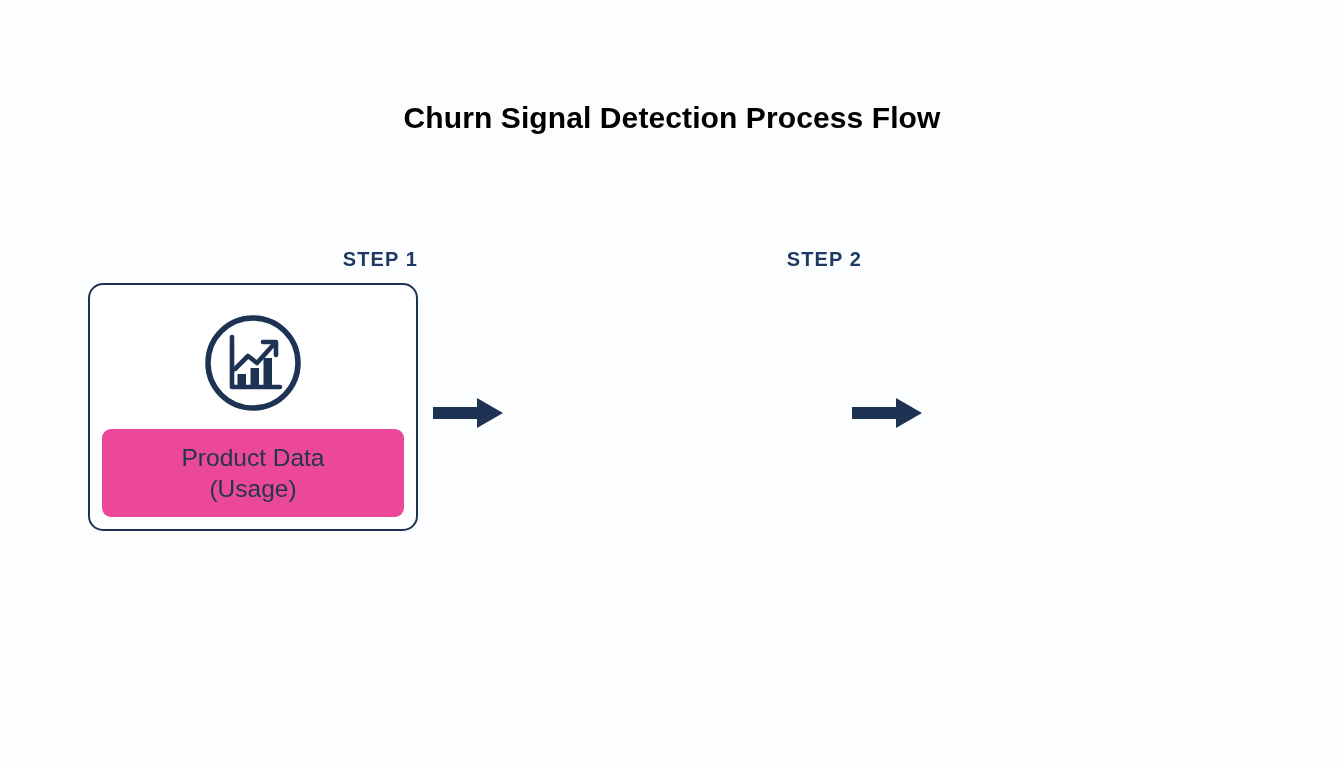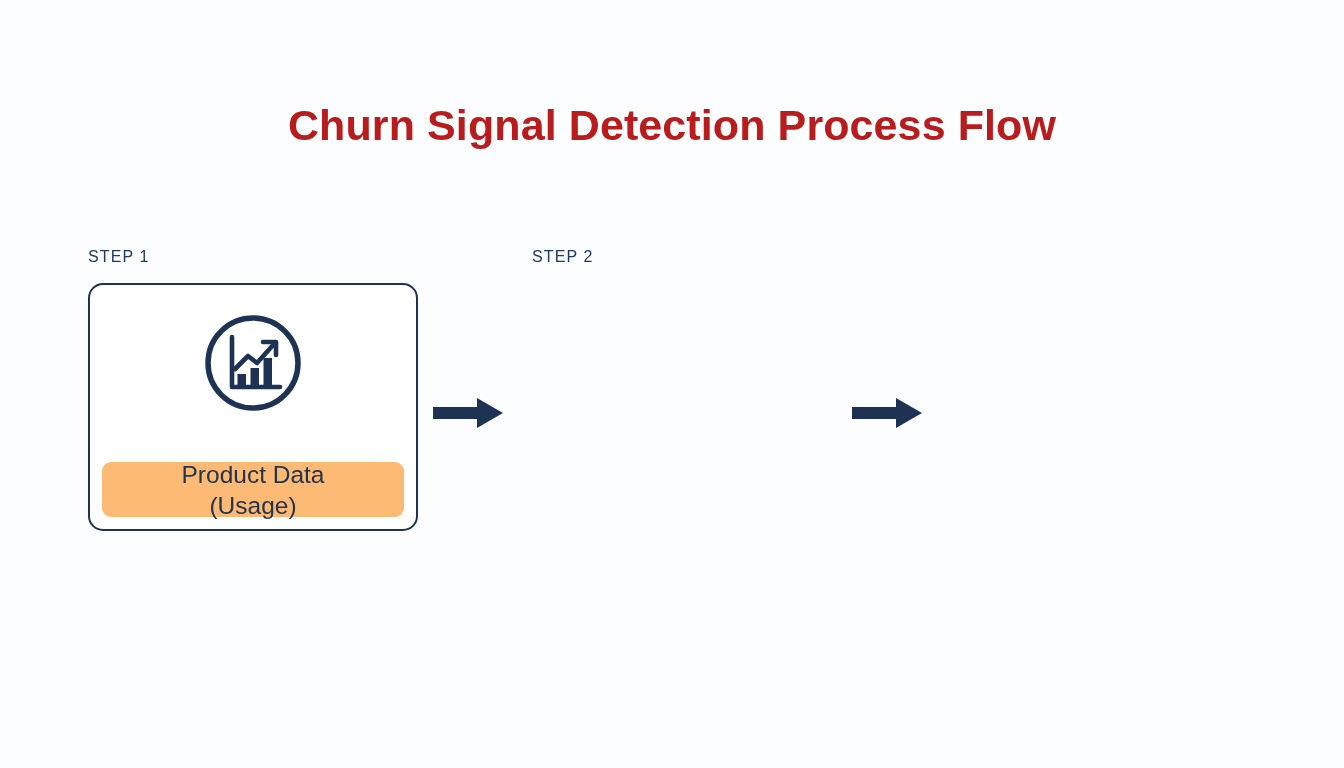--- a/index.html
+++ b/index.html
@@ -22,23 +22,23 @@
     height: 768px;
   }
 
   
   .diagram-title {
     position: absolute;
     left: 0;
     right: 0;
     top: 101px;
     text-align: center;
-    font-size: 43px;
+    font-size: 30px;
     font-weight: bold;
-    color: #b91c1c;
+    color: #000000;
     letter-spacing: 0.1px;
     line-height: 1.15;
     white-space: nowrap;
   }
 
   
   .flow-row {
     position: absolute;
     left: 88px;
     top: 248px;
@@ -54,23 +54,23 @@
   }
   .step-col.s1 { left: 0px; }
   .step-col.s2 { left: 444px; }
   .step-col.s3 { left: 842px; }
 
   .step-label {
     position: absolute;
     top: 0px;
     left: 0;
     width: 100%;
-    text-align: left;
-    font-size: 16px;
-    font-weight: normal;
+    text-align: right;
+    font-size: 20px;
+    font-weight: bold;
     letter-spacing: 1.1px;
     color: #1e3a62;
   }
 
   .step-card {
     position: absolute;
     top: 35px;
     left: 0;
     width: 100%;
     height: 248px;
@@ -89,22 +89,22 @@
     display: flex;
     align-items: center;
     justify-content: center;
   }
 
   .card-label {
     position: absolute;
     left: 12px;
     right: 12px;
     bottom: 12px;
-    height: 55px;
-    background: #fdba74;
+    height: 88px;
+    background: #ec4899;
     border-radius: 9px;
     display: flex;
     align-items: center;
     justify-content: center;
     text-align: center;
     overflow: visible;
   }
   .card-label-text {
     font-size: 24.5px;
     line-height: 31px;

